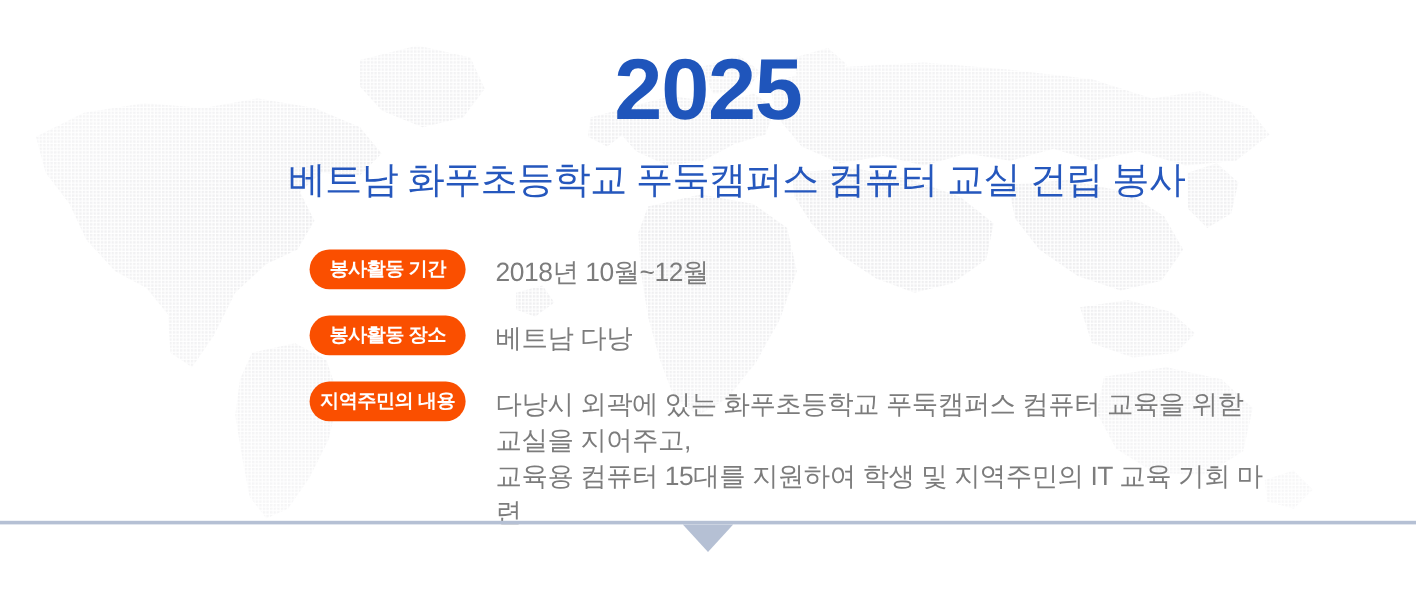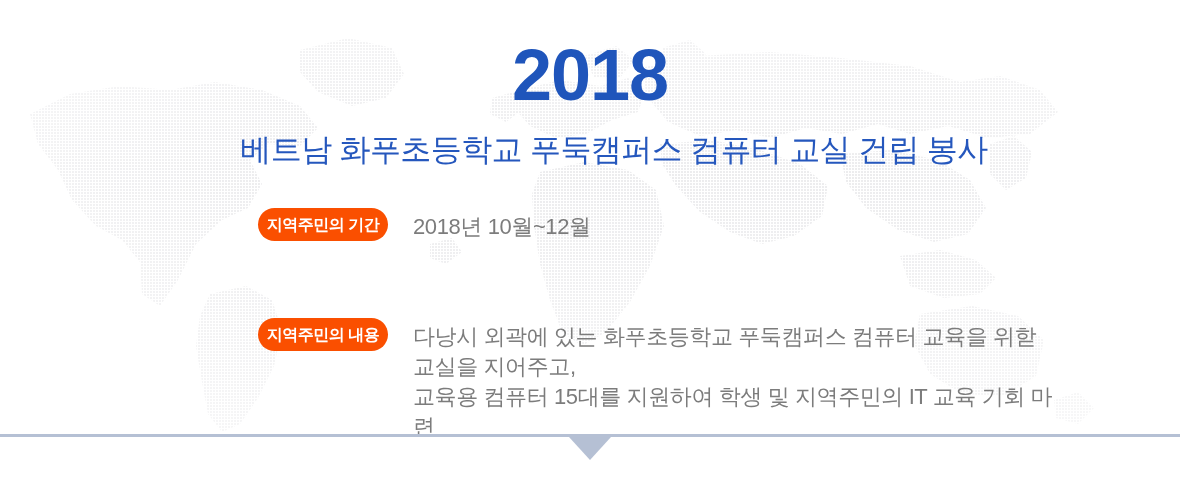--- a/index.html
+++ b/index.html
@@ -205,32 +205,34 @@
       </defs>
       <g clip-path="url(#mapclip)">
         <rect x="0" y="0" width="1180" height="450" fill="url(#dots)"></rect>
       </g>
     </svg>
     <div class="map-fade"></div>
   </div>
 
   <div class="content">
 
-    <div class="year">2018</div>
+    <div class="year">2025</div>
 
     <div class="subtitle">베트남 화푸초등학교 푸둑캠퍼스 컴퓨터 교실 건립 봉사</div>
 
     <div class="info-list">
 
       <div class="info-row">
-        <span class="badge">지역주민의 기간</span>
+        <span class="badge">봉사활동 기간</span>
         <span class="value">2018년 10월~12월</span>
       </div>
 
       <div class="info-row">
+        <span class="badge">봉사활동 장소</span>
+        <span class="value">베트남 다낭</span>
       </div>
 
       <div class="info-row">
         <span class="badge">지역주민의 내용</span>
         <span class="value">다낭시 외곽에 있는 화푸초등학교 푸둑캠퍼스 컴퓨터 교육을 위핟 교실을 지어주고,
 교육용 컴퓨터 15대를 지원하여 학생 및 지역주민의 IT 교육 기회 마련</span>
       </div>
 
     </div>
   </div>

